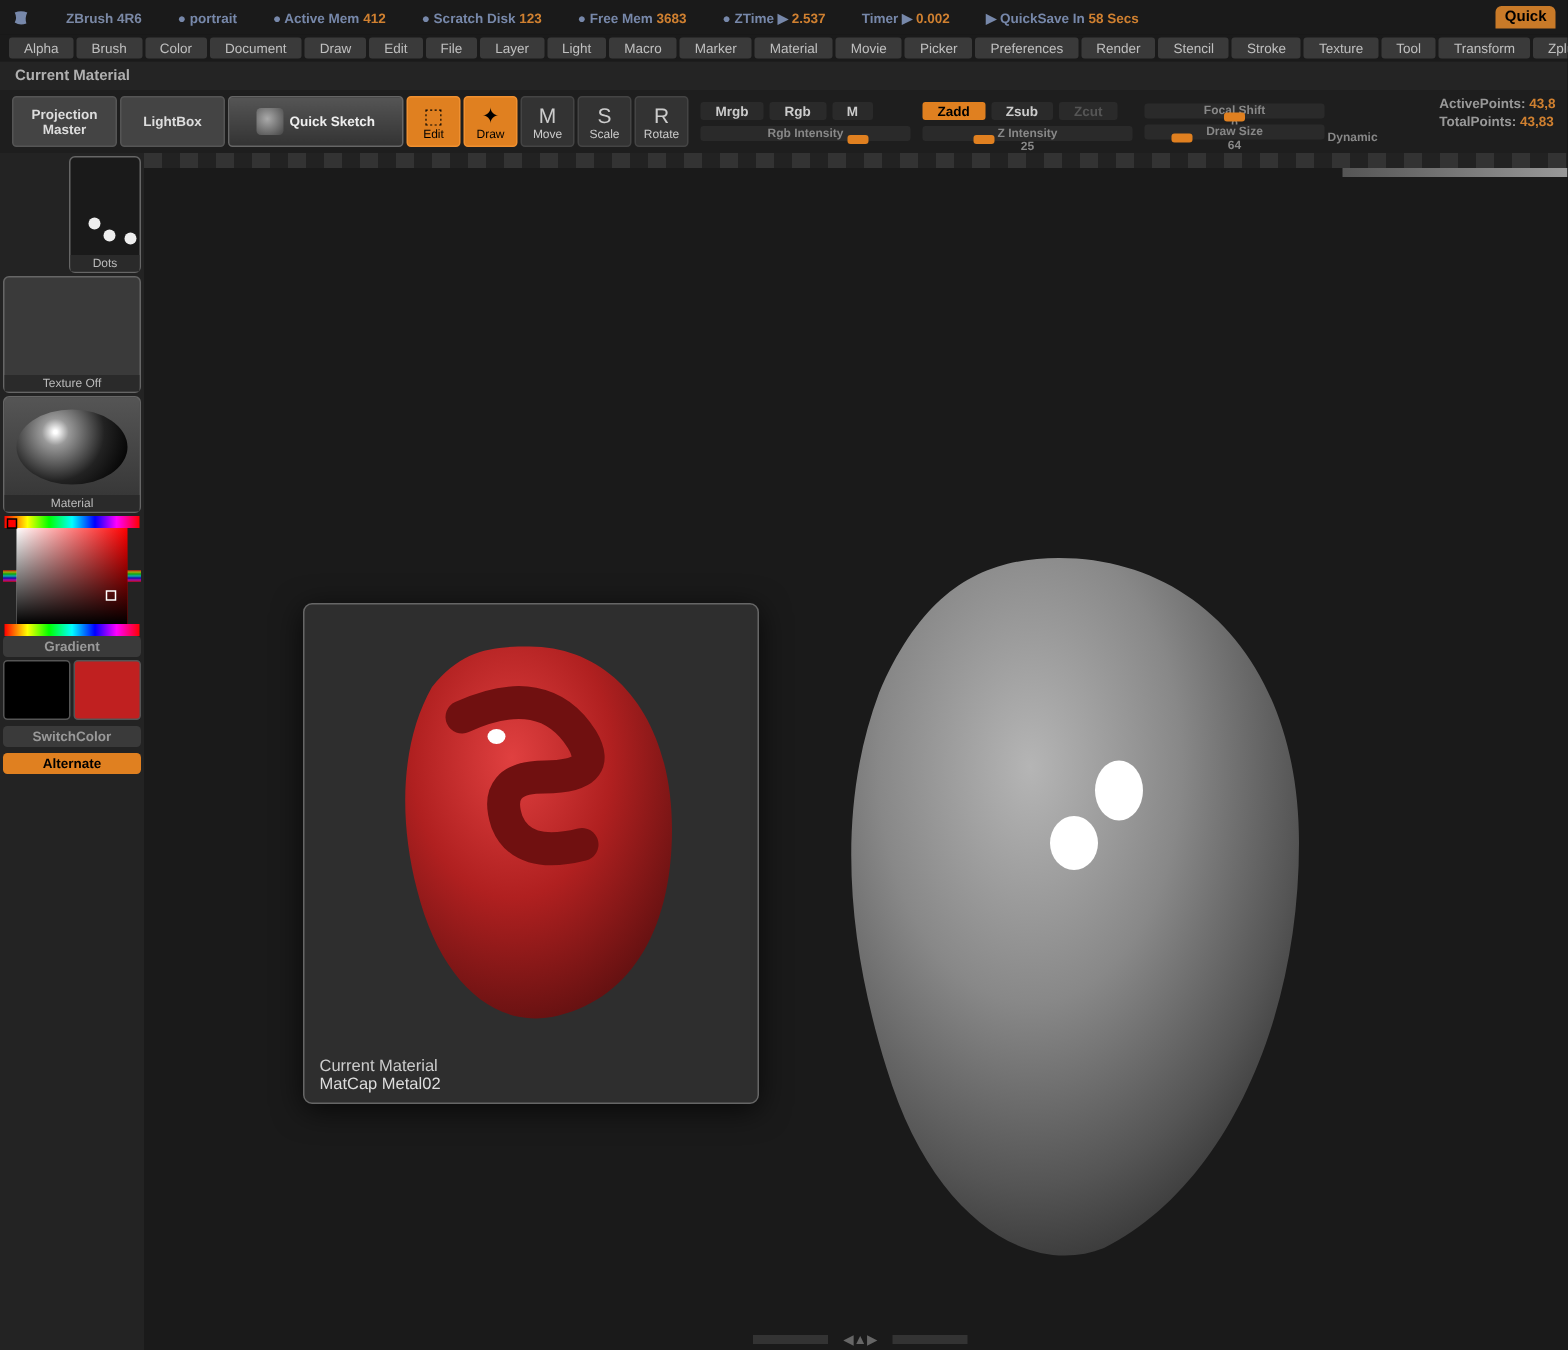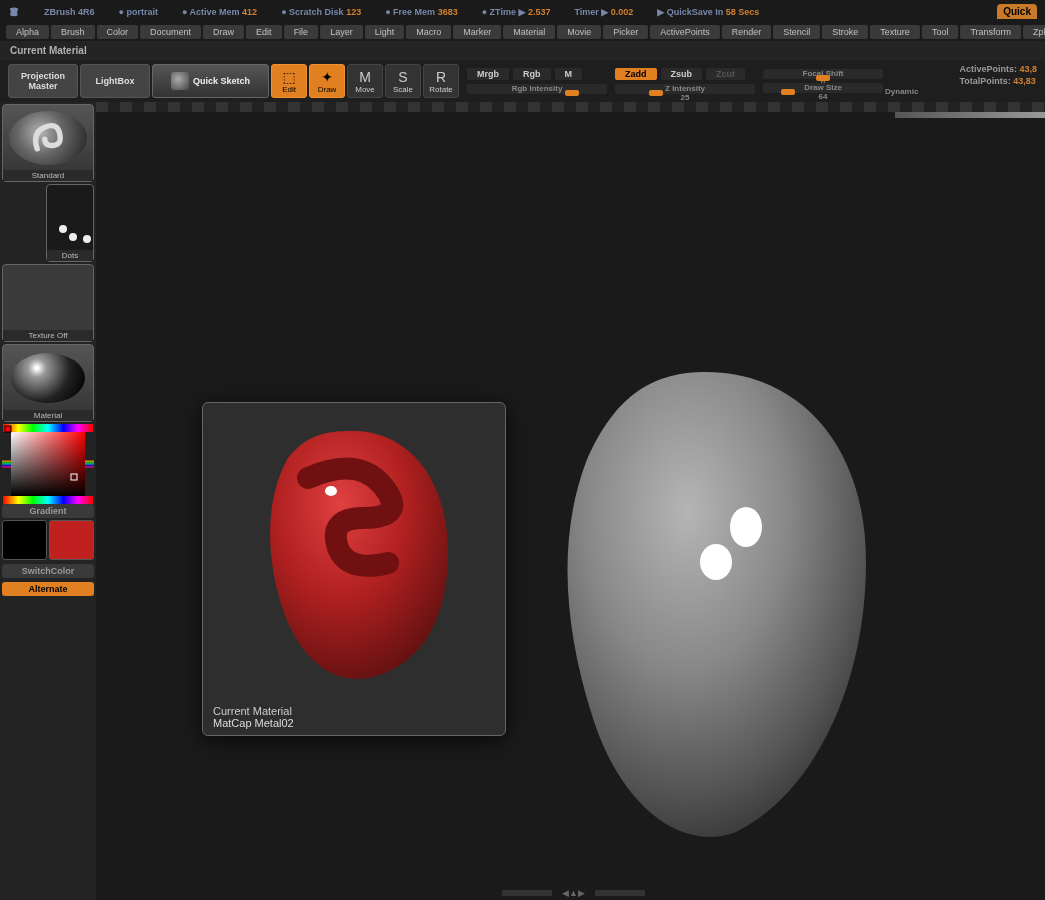--- a/index.html
+++ b/index.html
@@ -95,21 +95,21 @@
     <div class="menu-item">Draw</div>
     <div class="menu-item">Edit</div>
     <div class="menu-item">File</div>
     <div class="menu-item">Layer</div>
     <div class="menu-item">Light</div>
     <div class="menu-item">Macro</div>
     <div class="menu-item">Marker</div>
     <div class="menu-item">Material</div>
     <div class="menu-item">Movie</div>
     <div class="menu-item">Picker</div>
-    <div class="menu-item">ActivePoints</div>
+    <div class="menu-item">Preferences</div>
     <div class="menu-item">Render</div>
     <div class="menu-item">Stencil</div>
     <div class="menu-item">Stroke</div>
     <div class="menu-item">Texture</div>
     <div class="menu-item">Tool</div>
     <div class="menu-item">Transform</div>
     <div class="menu-item">Zplugin</div>
   </div>
 
 <div class="current-label">Current Material</div>
@@ -185,28 +185,20 @@
 
   <div class="stats">
     <div><span>ActivePoints:</span> <span class="orange">43,8</span></div>
     <div><span>TotalPoints:</span> <span class="orange">43,83</span></div>
   </div>
 </div>
 
 <div class="main">
 
   <div class="sidebar">
-    <div class="thumb-box">
-      <div class="brush-icon">
-        <svg viewBox="0 0 50 50" style="width:100%;height:100%">
-            <path d="M15 35 Q10 20 22 15 Q34 10 36 22 Q38 32 28 32 Q22 32 22 26" fill="none" stroke="#ddd" stroke-width="5" stroke-linecap="round"></path>
-          </svg>
-      </div>
-      <div class="thumb-label">Standard</div>
-    </div>
     <div class="thumb-box" style="background:#1a1a1a;margin-left:44px;">
       <div class="dots-icon">
         <span style="left:6px;top:34px;"></span>
           <span style="left:16px;top:42px;"></span>
           <span style="left:30px;top:44px;"></span>
           <span style="left:44px;top:40px;"></span>
           <span style="left:54px;top:30px;"></span>
       </div>
       <div class="thumb-label">Dots</div>
     </div>

